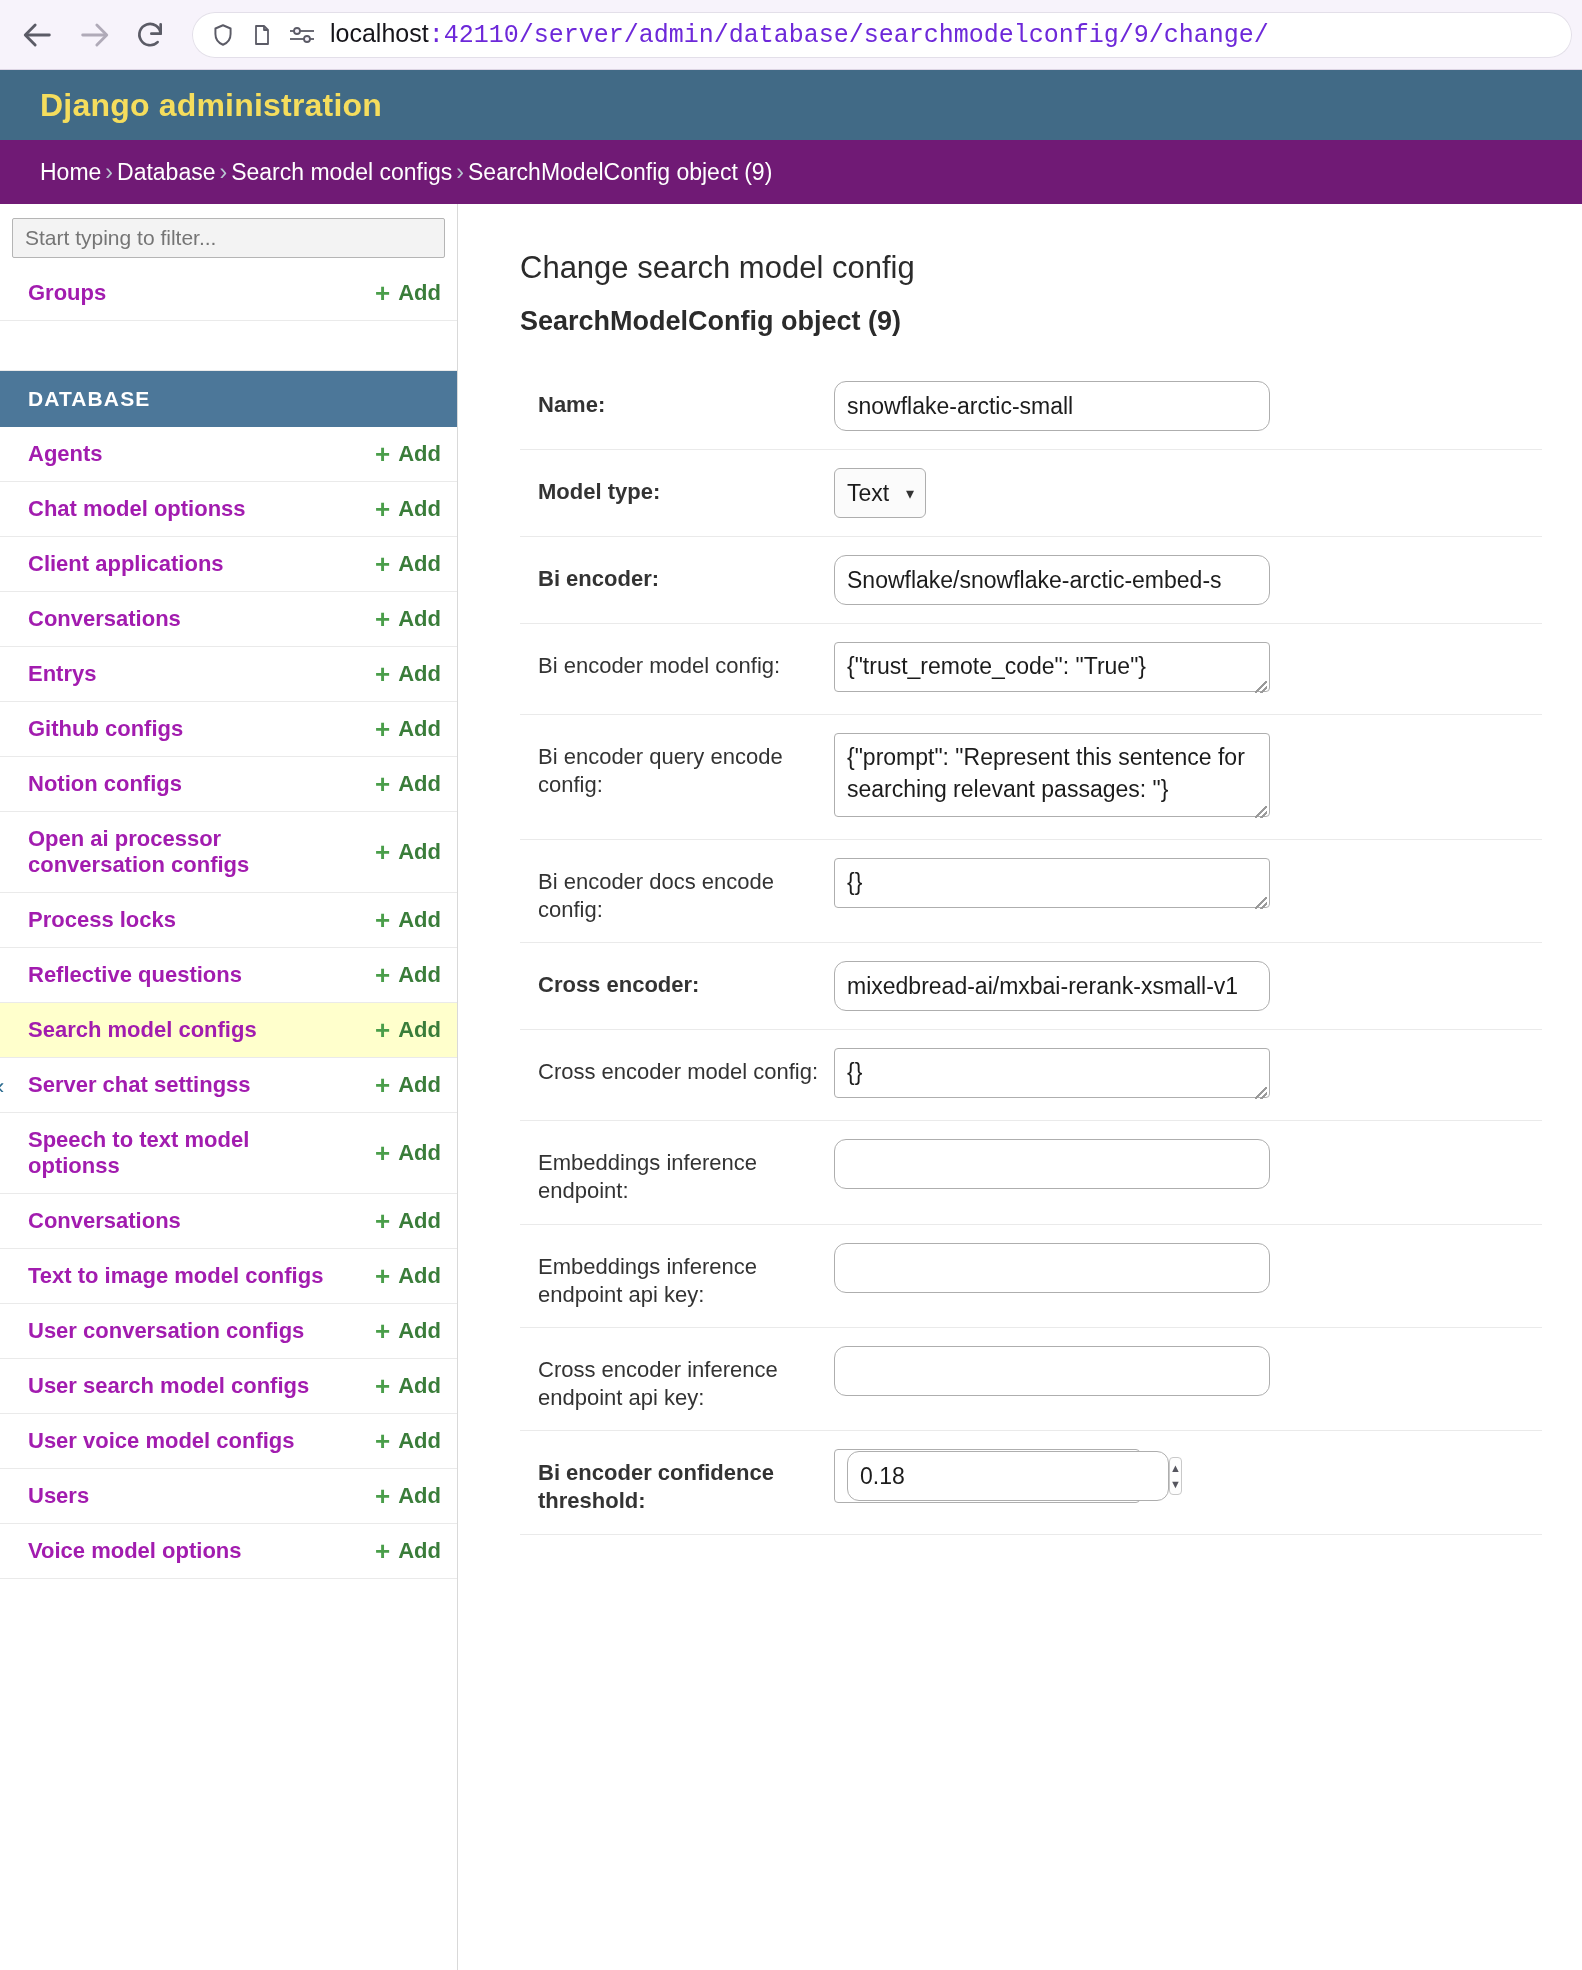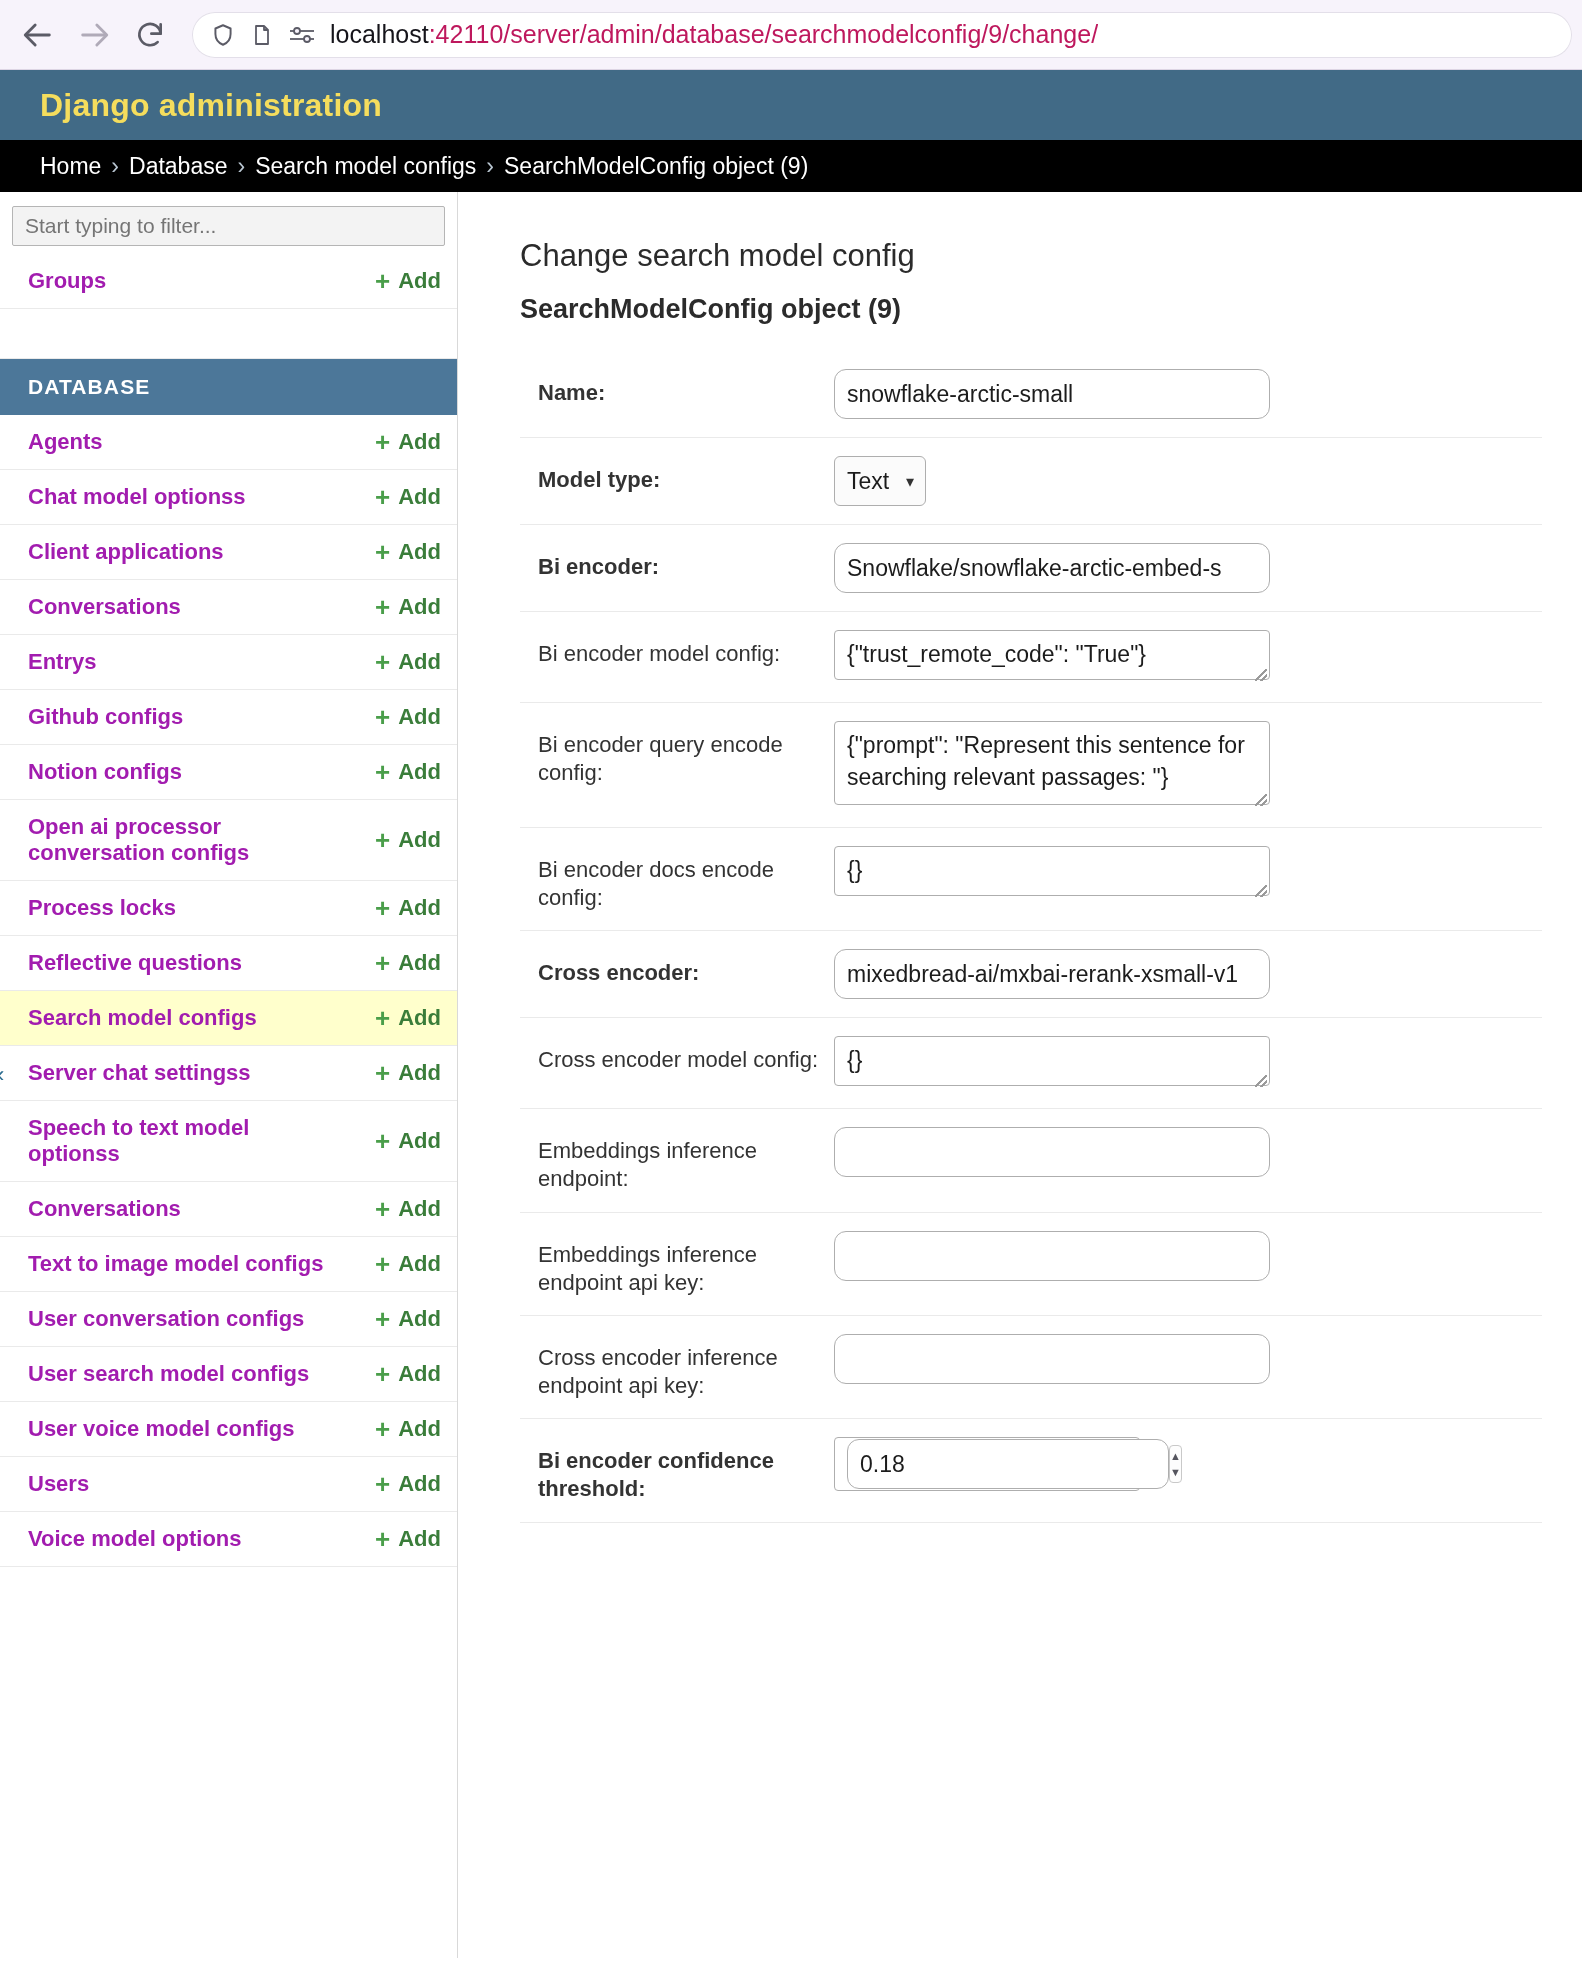--- a/index.html
+++ b/index.html
@@ -41,45 +41,45 @@
     box-shadow: inset 0 0 0 1px #e3dfe9;
   }
   .url-icon { color: #5b5b66; display: flex; align-items: center; }
   .url-text {
     font-size: 25px;
     color: #4a4a52;
     white-space: nowrap;
     overflow: hidden;
   }
   .url-text .host { color: #15141a; font-weight: 400; }
-  .url-text .rest { color: #be185d; }
+  .url-text .rest { color: #6d28d9; font-family: Liberation Mono, monospace; }
 
   
   .dj-header {
     background: #416a86;
     height: 70px;
     display: flex;
     align-items: center;
     padding: 0 40px;
   }
   .dj-title {
     color: #f5dd5d;
     font-size: 32px;
     font-weight: 700;
     letter-spacing: 0.2px;
   }
   .dj-breadcrumbs {
-    background: #000000;
-    height: 52px;
+    background: #701a75;
+    height: 64px;
     display: flex;
     align-items: center;
     padding: 0 40px;
     color: #ffffff;
     font-size: 23px;
-    gap: 10px;
+    gap: 4px;
   }
   .dj-breadcrumbs a {
     color: #ffffff;
     text-decoration: none;
   }
   .dj-breadcrumbs .sep { color: #b9c6d1; }
 
   
   .page {
     display: flex;

